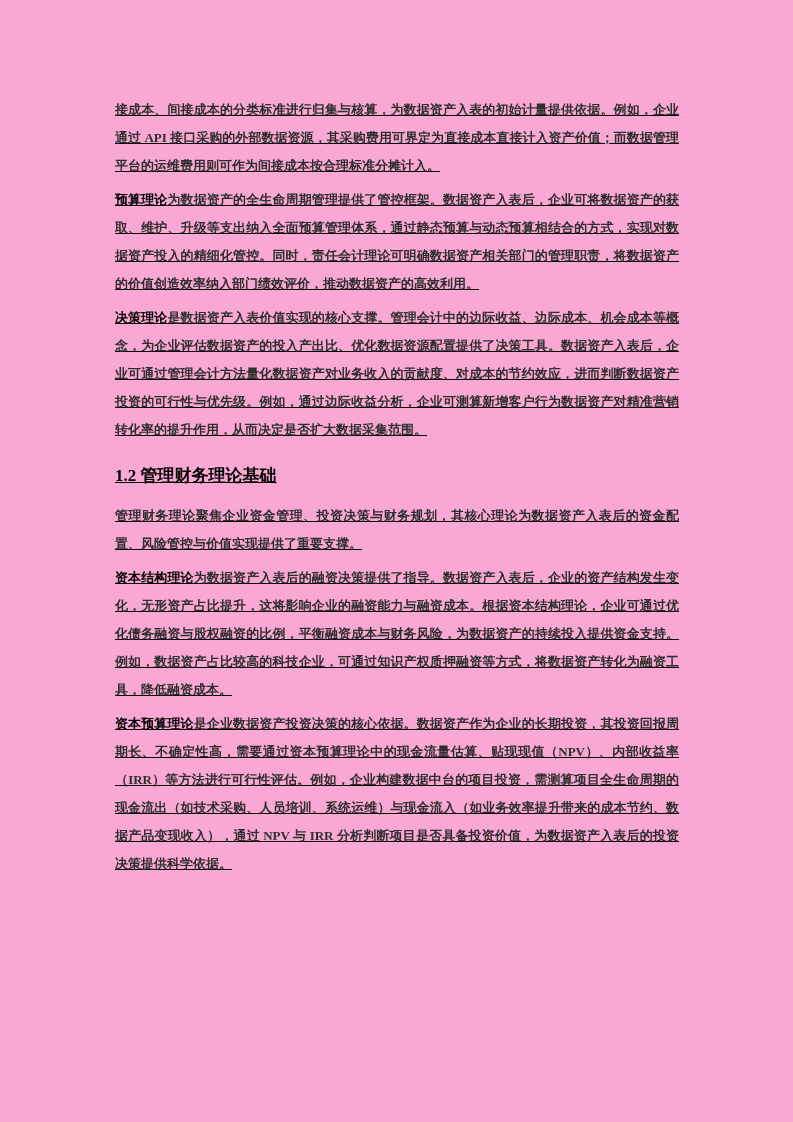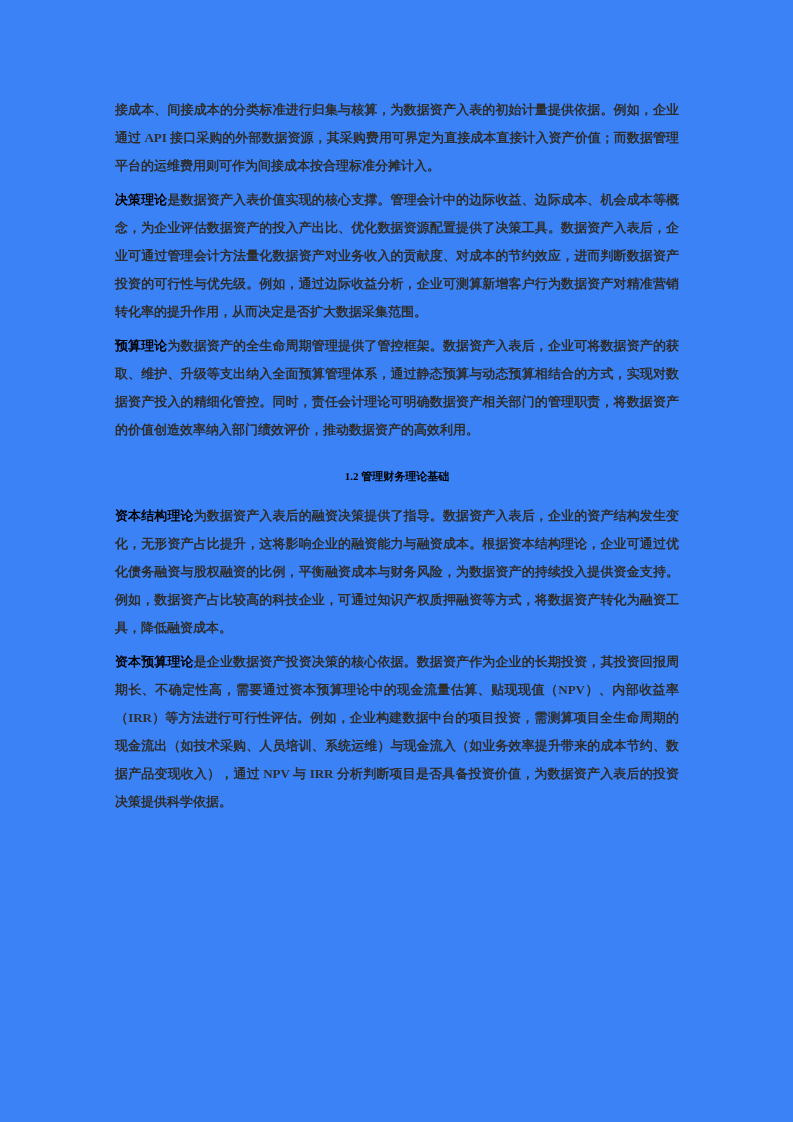--- a/index.html
+++ b/index.html
@@ -4,65 +4,67 @@
 <style>
   html, body {
     margin: 0;
     padding: 0;
     background: #ffffff;
   }
   .page {
     position: relative;
     width: 793px;
     height: 1122px;
-    background: #3b82f6;
+    background: #f9a8d4;
     box-sizing: border-box;
     padding: 96px 114px 40px 115px;
     overflow: hidden;
+    text-decoration: underline;
   }
   .doc {
     font-family: "Liberation Serif", "DejaVu Serif", serif;
     font-size: 13px;
     line-height: 28px;
     color: #2e2e2e;
     text-align: justify;
   }
   .doc p {
     margin: 0 0 6px 0;
     font-weight: 600;
   }
   .lead {
     font-weight: 800;
     color: #000000;
   }
   h2.section-heading {
-    font-size: 11px;
+    font-size: 17px;
     font-weight: 800;
     color: #000000;
     margin: 18px 0 12px 0;
     line-height: 28px;
-    text-align: center;
+    text-align: left;
   }
 </style>
 </head>
 <body>
 
 <div class="page">
   <div class="doc">
 
     <p><span class="lead"></span><span>接成本、间接成本的分类标准进行归集与核算，为数据资产入表的初始计量提供依据。例如，企业通过 API 接口采购的外部数据资源，其采购费用可界定为直接成本直接计入资产价值；而数据管理平台的运维费用则可作为间接成本按合理标准分摊计入。</span></p>
 
+    <p><span class="lead">预算理论</span><span>为数据资产的全生命周期管理提供了管控框架。数据资产入表后，企业可将数据资产的获取、维护、升级等支出纳入全面预算管理体系，通过静态预算与动态预算相结合的方式，实现对数据资产投入的精细化管控。同时，责任会计理论可明确数据资产相关部门的管理职责，将数据资产的价值创造效率纳入部门绩效评价，推动数据资产的高效利用。</span></p>
+
     <p><span class="lead">决策理论</span><span>是数据资产入表价值实现的核心支撑。管理会计中的边际收益、边际成本、机会成本等概念，为企业评估数据资产的投入产出比、优化数据资源配置提供了决策工具。数据资产入表后，企业可通过管理会计方法量化数据资产对业务收入的贡献度、对成本的节约效应，进而判断数据资产投资的可行性与优先级。例如，通过边际收益分析，企业可测算新增客户行为数据资产对精准营销转化率的提升作用，从而决定是否扩大数据采集范围。</span></p>
-
-    <p><span class="lead">预算理论</span><span>为数据资产的全生命周期管理提供了管控框架。数据资产入表后，企业可将数据资产的获取、维护、升级等支出纳入全面预算管理体系，通过静态预算与动态预算相结合的方式，实现对数据资产投入的精细化管控。同时，责任会计理论可明确数据资产相关部门的管理职责，将数据资产的价值创造效率纳入部门绩效评价，推动数据资产的高效利用。</span></p>
 
 
 
     <h2 class="section-heading">1.2 管理财务理论基础</h2>
 
+    <p><span class="lead"></span><span>管理财务理论聚焦企业资金管理、投资决策与财务规划，其核心理论为数据资产入表后的资金配置、风险管控与价值实现提供了重要支撑。</span></p>
 
     <p><span class="lead">资本结构理论</span><span>为数据资产入表后的融资决策提供了指导。数据资产入表后，企业的资产结构发生变化，无形资产占比提升，这将影响企业的融资能力与融资成本。根据资本结构理论，企业可通过优化债务融资与股权融资的比例，平衡融资成本与财务风险，为数据资产的持续投入提供资金支持。例如，数据资产占比较高的科技企业，可通过知识产权质押融资等方式，将数据资产转化为融资工具，降低融资成本。</span></p>
 
     <p><span class="lead">资本预算理论</span><span>是企业数据资产投资决策的核心依据。数据资产作为企业的长期投资，其投资回报周期长、不确定性高，需要通过资本预算理论中的现金流量估算、贴现现值（NPV）、内部收益率（IRR）等方法进行可行性评估。例如，企业构建数据中台的项目投资，需测算项目全生命周期的现金流出（如技术采购、人员培训、系统运维）与现金流入（如业务效率提升带来的成本节约、数据产品变现收入），通过 NPV 与 IRR 分析判断项目是否具备投资价值，为数据资产入表后的投资决策提供科学依据。</span></p>
 
     <p></p>
 
   </div>
 </div>
 

